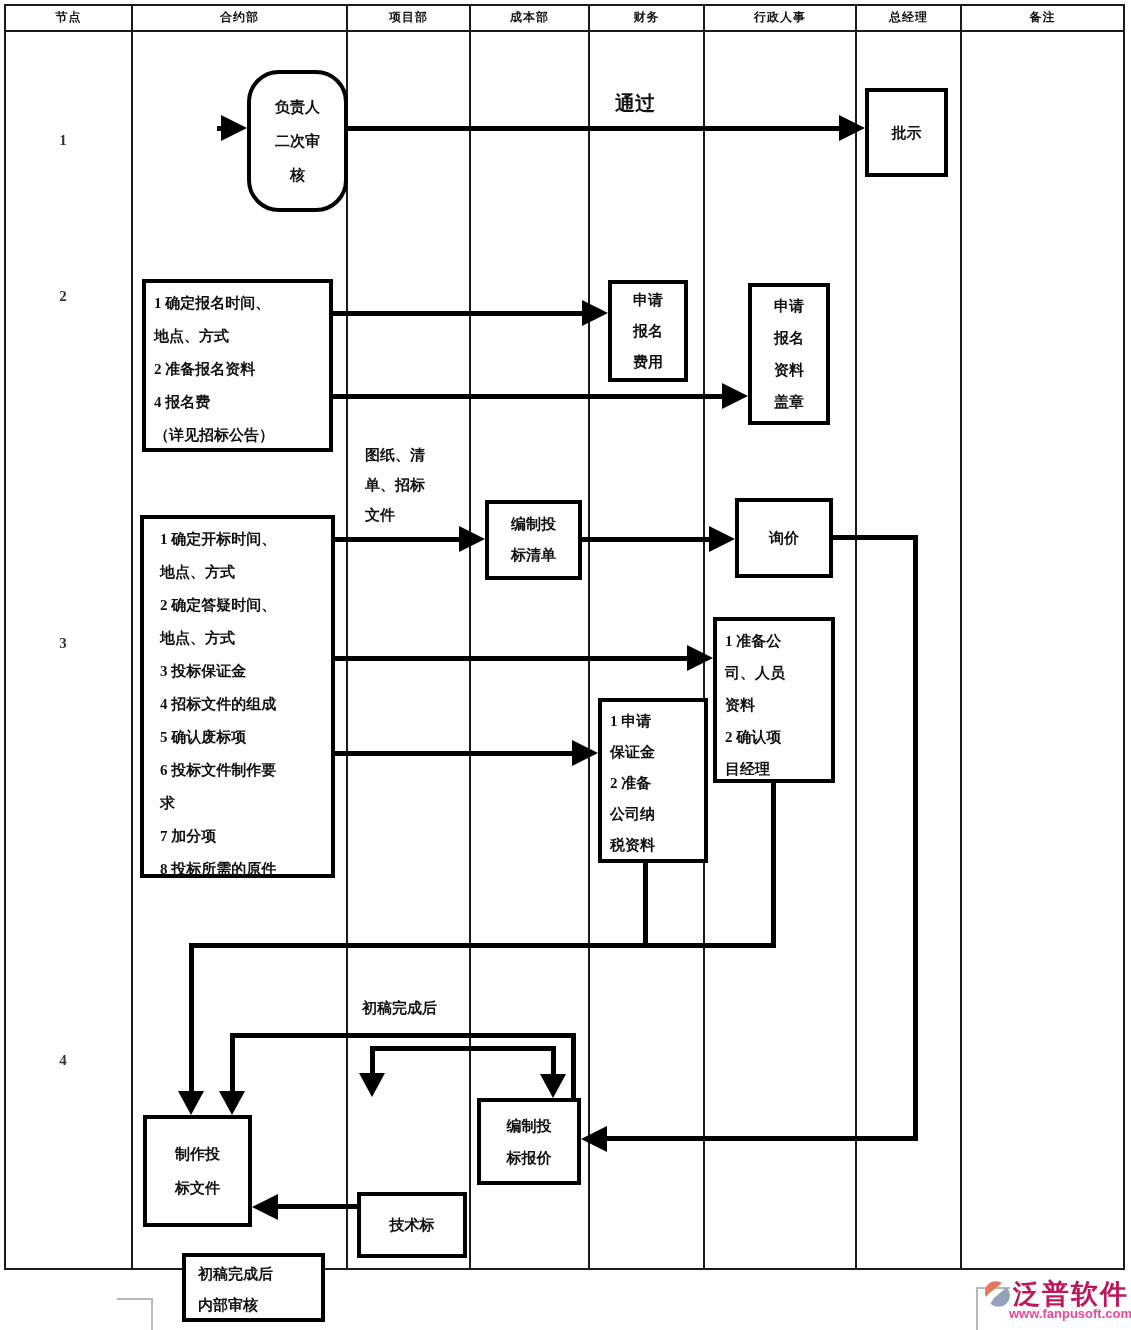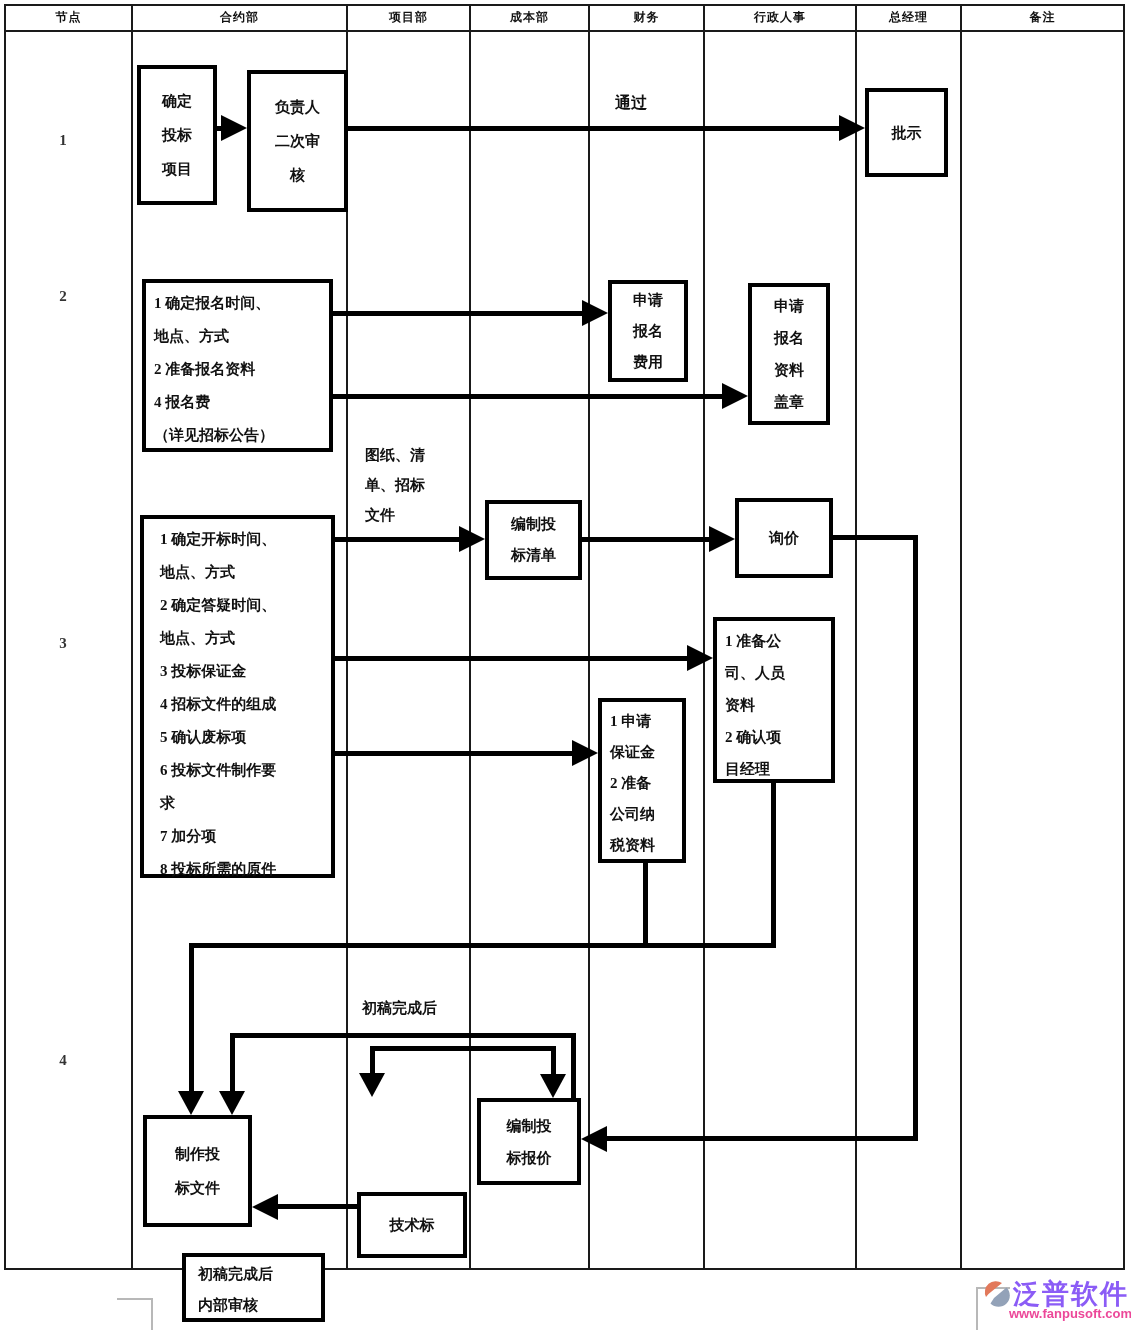--- a/index.html
+++ b/index.html
@@ -52,28 +52,25 @@
   <div class="hcell" style="left:590px;width:113px;">财务</div>
   <div class="hcell" style="left:705px;width:150px;">行政人事</div>
   <div class="hcell" style="left:857px;width:103px;">总经理</div>
   <div class="hcell" style="left:962px;width:161px;">备注</div>
 
   <div class="nodeNum" style="left:52px;top:132px;">1</div>
   <div class="nodeNum" style="left:52px;top:288px;">2</div>
   <div class="nodeNum" style="left:52px;top:635px;">3</div>
   <div class="nodeNum" style="left:52px;top:1052px;">4</div>
 
-  <div class="box" style="left:137px;top:65px;width:80px;height:140px;line-height:34px;">确定
-投标
-项目</div>
-  <div class="box" style="left:247px;top:70px;width:101px;height:142px;line-height:34px;">负责人
+  <div class="box" style="left:247px;top:70px;width:101px;height:142px;line-height:34px;border-radius:32px;">负责人
 二次审
 核</div>
   <div class="box" style="left:865px;top:88px;width:83px;height:89px;">批示</div>
-  <div class="lbl" style="left:615px;top:88px;font-size:16px;">通过</div>
+  <div class="lbl" style="left:615px;top:88px;font-size:20px;">通过</div>
   <div class="fl" style="left:217px;top:126px;width:12px;height:5px;"></div>
   <div class="ah r" style="left:221px;top:115px;"></div>
   <div class="fl" style="left:348px;top:126px;width:495px;height:5px;"></div>
   <div class="ah r" style="left:839px;top:115px;"></div>
 
   <div class="box left" style="left:142px;top:279px;width:191px;height:173px;line-height:33px;padding:4px 0 0 8px;">1 确定报名时间、
 地点、方式
 2 准备报名资料
 4 报名费
 （详见招标公告）</div>
@@ -104,21 +101,21 @@
 7 加分项
 8 投标所需的原件</div>
   <div class="box" style="left:485px;top:500px;width:97px;height:80px;line-height:31px;">编制投
 标清单</div>
   <div class="box" style="left:735px;top:498px;width:98px;height:80px;">询价</div>
   <div class="box left" style="left:713px;top:617px;width:122px;height:166px;line-height:32px;padding:4px 0 0 8px;">1 准备公
 司、人员
 资料
 2 确认项
 目经理</div>
-  <div class="box left" style="left:598px;top:698px;width:88px;height:165px;line-height:31px;padding:4px 0 0 8px;">1 申请
+  <div class="box left" style="left:598px;top:698px;width:110px;height:165px;line-height:31px;padding:4px 0 0 8px;">1 申请
 保证金
 2 准备
 公司纳
 税资料</div>
 
   <div class="fl" style="left:335px;top:537px;width:126px;height:5px;"></div>
   <div class="ah r" style="left:459px;top:526px;"></div>
   <div class="fl" style="left:582px;top:537px;width:129px;height:5px;"></div>
   <div class="ah r" style="left:709px;top:526px;"></div>
   <div class="fl" style="left:335px;top:656px;width:354px;height:5px;"></div>
@@ -163,17 +160,17 @@
   <div class="thin" style="left:117px;top:1298px;width:36px;height:2px;"></div>
   <div class="thin" style="left:151px;top:1298px;width:2px;height:32px;"></div>
   <div class="thin" style="left:976px;top:1287px;width:34px;height:2px;"></div>
   <div class="thin" style="left:976px;top:1287px;width:2px;height:43px;"></div>
 
   <div id="wm">
     <svg width="30" height="30" viewBox="0 0 30 30">
       <path d="M5,19 A11,11 0 0 1 21,5 L7.5,16 Z" fill="#e2795b"></path>
       <path d="M9.5,25.5 A11,11 0 0 0 25.5,9.5 L13,20 Z" fill="#93a2b8"></path>
     </svg>
-    <div class="brand" style="color:#8b5cf6;">泛普软件</div>
+    <div class="brand" style="color:#be185d;">泛普软件</div>
     <div class="url" style="color:#ec4899;">www.fanpusoft.com</div>
   </div>
 
 </div>
 
 </body></html>

